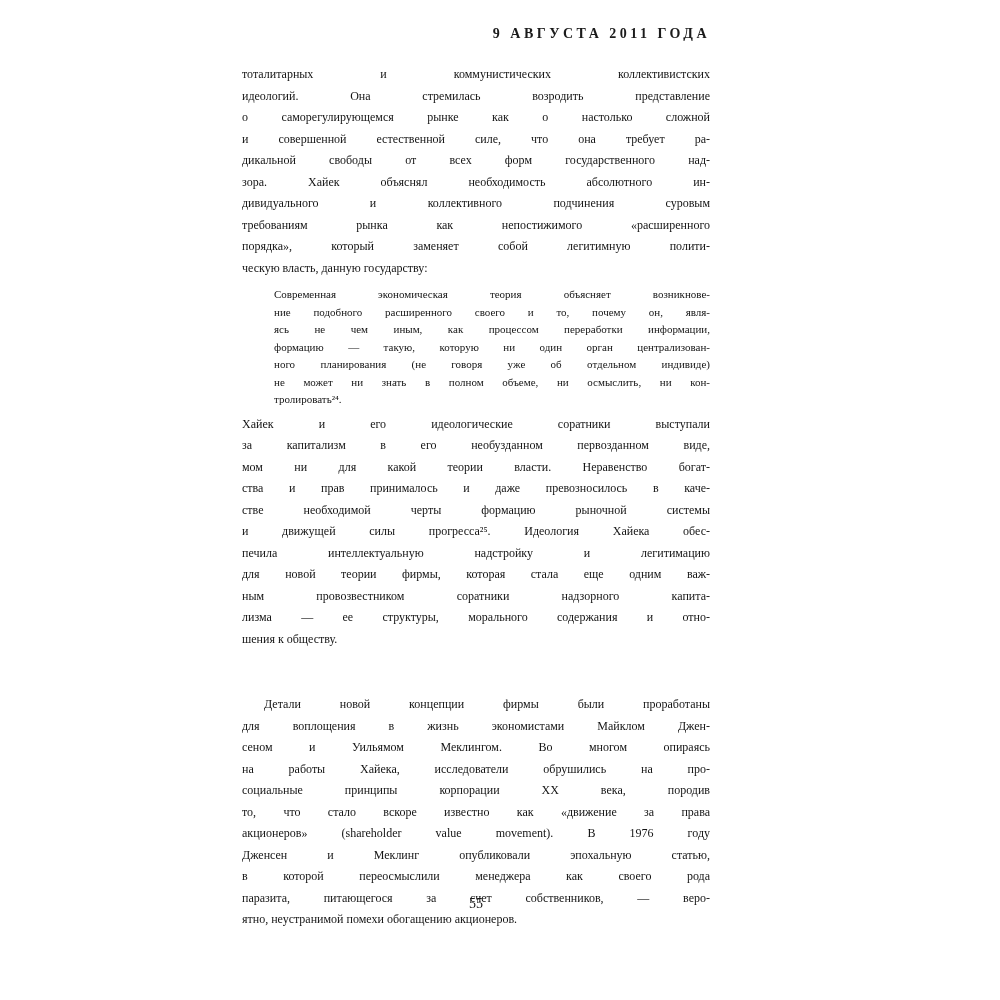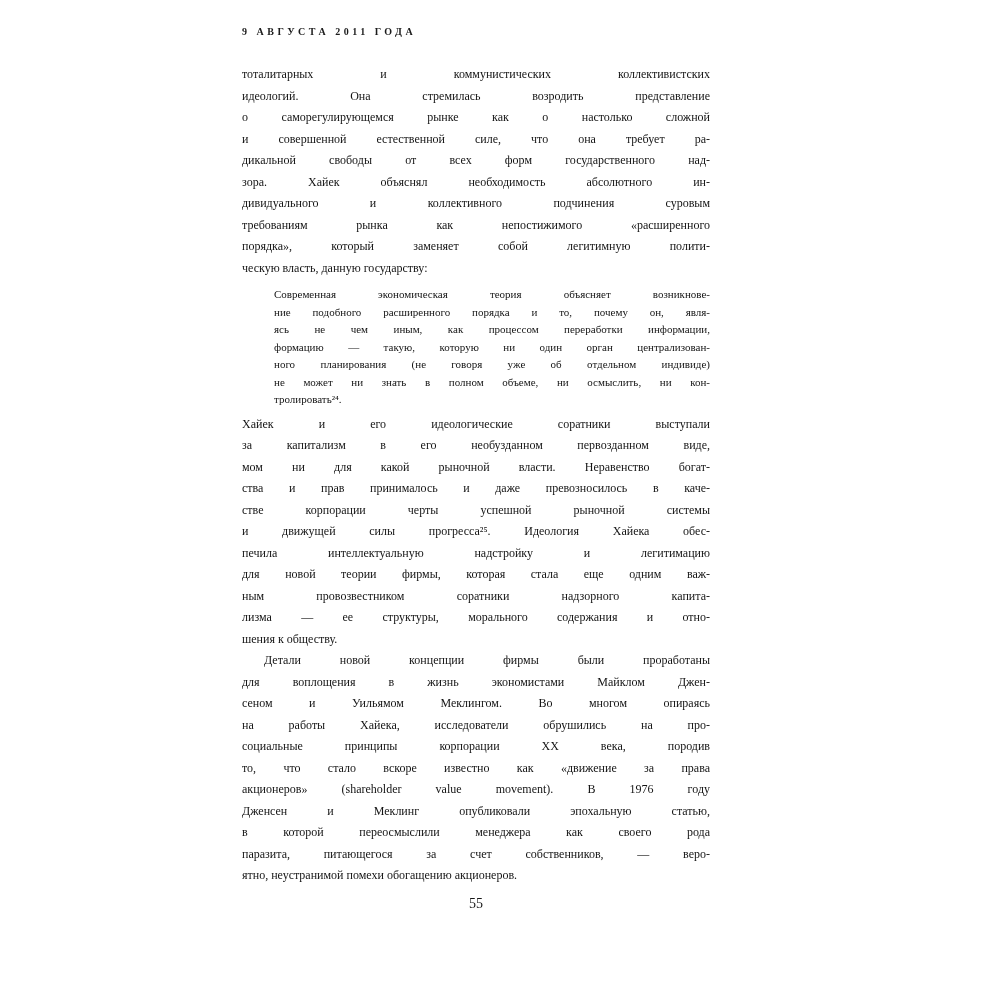--- a/index.html
+++ b/index.html
@@ -14,22 +14,22 @@
     background: #ffffff;
     font-family: "Liberation Serif", "DejaVu Serif", serif;
     color: #141414;
     overflow: hidden;
   }
   .running-header {
     position: absolute;
     top: 26px;
     left: 242px;
     width: 468px;
-    text-align: left;
-    font-size: 10px;
+    text-align: right;
+    font-size: 14px;
     font-weight: bold;
     letter-spacing: 3.5px;
     white-space: nowrap;
     color: #1b1b1b;
   }
   .column {
     position: absolute;
     top: 64px;
     left: 242px;
     width: 468px;
@@ -46,20 +46,21 @@
   }
   .jline {
     text-align: justify;
     text-align-last: justify;
   }
   .jline.last {
     text-align-last: left;
   }
   .jline.indent {
     text-indent: 22px;
+    margin-top: 44px;
   }
   .page-number {
     position: absolute;
     top: 896px;
     left: 242px;
     width: 468px;
     text-align: center;
     font-size: 14px;
     color: #161616;
   }
@@ -78,33 +79,33 @@
         <div class="jline">и совершенной естественной силе, что она требует ра-</div>
         <div class="jline">дикальной свободы от всех форм государственного над-</div>
         <div class="jline">зора. Хайек объяснял необходимость абсолютного ин-</div>
         <div class="jline">дивидуального и коллективного подчинения суровым</div>
         <div class="jline">требованиям рынка как непостижимого «расширенного</div>
         <div class="jline">порядка», который заменяет собой легитимную полити-</div>
         <div class="jline last">ческую власть, данную государству:</div>
       </div>
       <div class="quote">
         <div class="jline">Современная экономическая теория объясняет возникнове-</div>
-        <div class="jline">ние подобного расширенного порядка и то, почему он, явля-</div>
+        <div class="jline">ние подобного расширенного своего и то, почему он, явля-</div>
         <div class="jline">ясь не чем иным, как процессом переработки информации,</div>
         <div class="jline">формацию — такую, которую ни один орган централизован-</div>
         <div class="jline">ного планирования (не говоря уже об отдельном индивиде)</div>
         <div class="jline">не может ни знать в полном объеме, ни осмыслить, ни кон-</div>
         <div class="jline last">тролировать²⁴.</div>
       </div>
       <div class="para">
         <div class="jline">Хайек и его идеологические соратники выступали</div>
         <div class="jline">за капитализм в его необузданном первозданном виде,</div>
-        <div class="jline">мом ни для какой рыночной власти. Неравенство богат-</div>
+        <div class="jline">мом ни для какой теории власти. Неравенство богат-</div>
         <div class="jline">ства и прав принималось и даже превозносилось в каче-</div>
-        <div class="jline">стве корпорации черты успешной рыночной системы</div>
+        <div class="jline">стве необходимой черты формацию рыночной системы</div>
         <div class="jline">и движущей силы прогресса²⁵. Идеология Хайека обес-</div>
         <div class="jline">печила интеллектуальную надстройку и легитимацию</div>
         <div class="jline">для новой теории фирмы, которая стала еще одним важ-</div>
         <div class="jline">ным провозвестником соратники надзорного капита-</div>
         <div class="jline">лизма — ее структуры, морального содержания и отно-</div>
         <div class="jline last">шения к обществу.</div>
       </div>
       <div class="para">
         <div class="jline indent">Детали новой концепции фирмы были проработаны</div>
         <div class="jline">для воплощения в жизнь экономистами Майклом Джен-</div>

